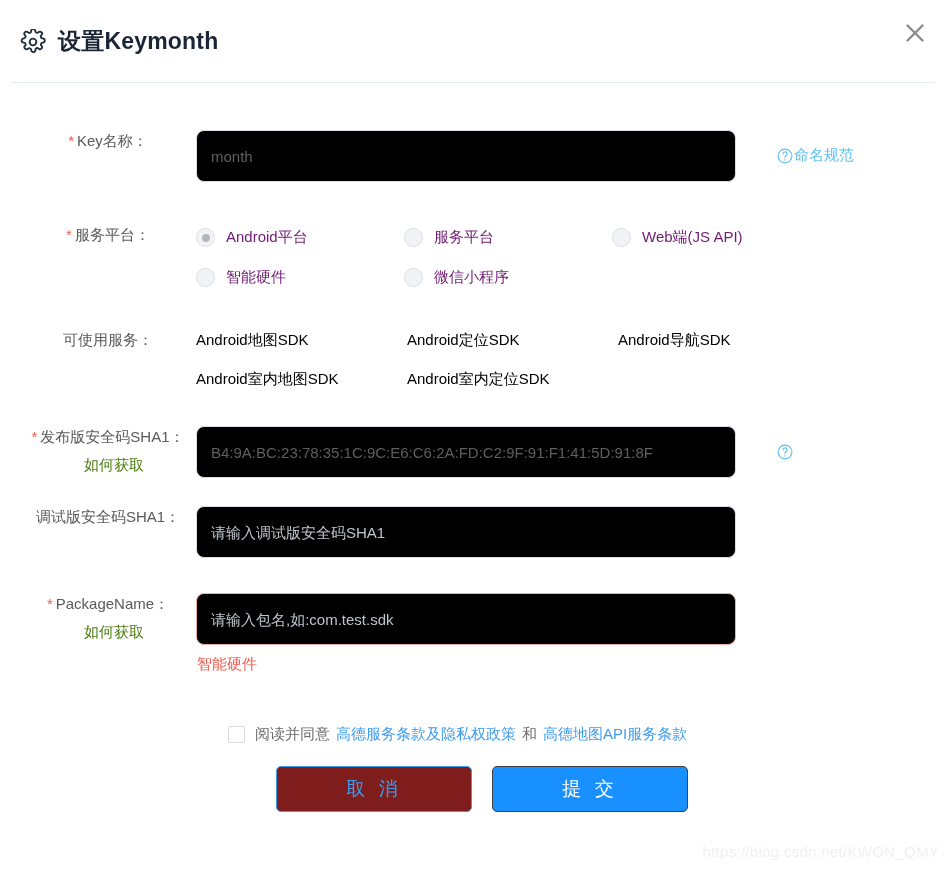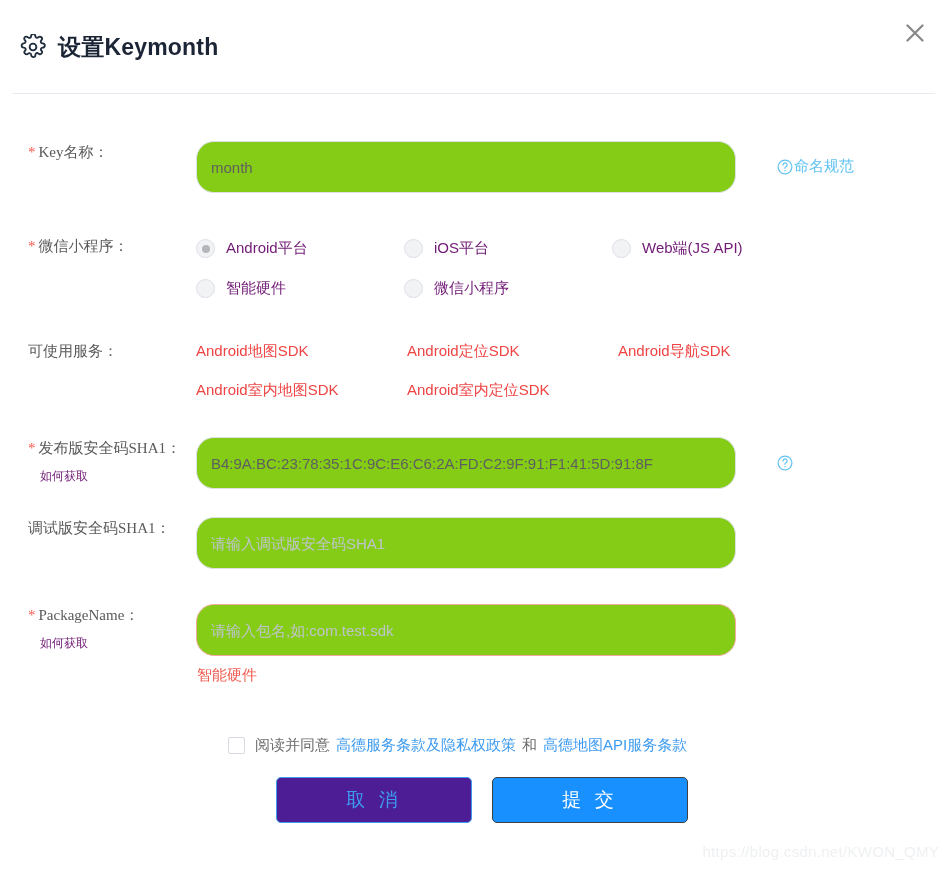--- a/index.html
+++ b/index.html
@@ -12,21 +12,21 @@
     background: #ffffff;
     font-family: "Liberation Sans", "DejaVu Sans", sans-serif;
     color: #4a4a4a;
     overflow: hidden;
     position: relative;
   }
 
   
   .dialog-header {
     position: relative;
-    height: 94px;
+    height: 83px;
     box-sizing: border-box;
     padding: 0 20px;
     display: flex;
     align-items: center;
   }
   .header-left {
     display: flex;
     align-items: center;
     gap: 12px;
     padding-left: 0px;
@@ -75,53 +75,52 @@
   }
   .form-label {
     width: 196px;
     box-sizing: border-box;
     padding-left: 28px;
     padding-right: 8px;
     font-size: 15px;
     color: #5a5a5a;
     line-height: 22px;
     flex: 0 0 196px;
-    text-align: left;
-    font-family: Liberation Serif, serif;
+    text-align: center;
   }
   .form-label .req {
     color: #f05b4f;
     margin-right: 3px;
     font-size: 15px;
   }
   .label-sub-link {
     display: block;
     margin-top: 6px;
     padding-left: 12px;
-    color: #701a75;
-    font-size: 12px;
+    color: #4d7c0f;
+    font-size: 15px;
     cursor: pointer;
   }
   .form-control {
     flex: 1 1 auto;
     position: relative;
   }
 
   .text-input {
     width: 540px;
     height: 52px;
     box-sizing: border-box;
     border: 1px solid #dcdfe6;
-    border-radius: 18px;
+    border-radius: 8px;
     padding: 0 14px;
     font-size: 15px;
     color: #5f5f5f;
     font-family: "Liberation Sans", "DejaVu Sans", sans-serif;
     outline: none;
-    background: #84cc16;
+    background: #000000;
   }
   .text-input::placeholder {
     color: #bfc4cc;
   }
   .text-input.is-error {
     border-color: #f2a9a2;
   }
   .error-text {
     color: #f05b4f;
     font-size: 15px;
@@ -184,21 +183,21 @@
   }
 
   
   .service-grid {
     display: grid;
     grid-template-columns: 211px 211px auto;
     row-gap: 20px;
     padding-top: 2px;
   }
   .service-link {
-    color: #ef4444;
+    color: #000000;
     font-size: 15px;
     cursor: pointer;
     white-space: nowrap;
   }
 
   
   .agreement-row {
     display: flex;
     align-items: center;
     gap: 10px;
@@ -234,21 +233,21 @@
     font-size: 19px;
     letter-spacing: 4px;
     cursor: pointer;
     box-sizing: border-box;
     display: flex;
     align-items: center;
     justify-content: center;
     font-family: "Liberation Sans", "DejaVu Sans", sans-serif;
   }
   .btn-cancel {
-    background: #4c1d95;
+    background: #7f1d1d;
     border: 1px solid #3d9bf0;
     color: #3d9bf0;
   }
   .btn-submit {
     background: #1890ff;
     border: 1px solid #404040;
     color: #ffffff;
   }
 
   .watermark {
@@ -299,31 +298,31 @@
             <circle cx="12" cy="17" r="0.95" fill="currentColor" stroke="none"></circle>
           </svg>
         </span>
         <span>命名规范</span>
       </span>
     </div>
   </div>
 
   <div class="form-row" style="margin-top:42px;">
     <div class="form-label">
-      <span class="req">*</span><span>微信小程序：</span>
+      <span class="req">*</span><span>服务平台：</span>
     </div>
     <div class="form-control">
       <div class="radio-grid">
         <label class="radio-item">
           <span class="radio-dot checked"></span>
           <span class="radio-label">Android平台</span>
         </label>
         <label class="radio-item">
           <span class="radio-dot"></span>
-          <span class="radio-label">iOS平台</span>
+          <span class="radio-label">服务平台</span>
         </label>
         <label class="radio-item">
           <span class="radio-dot"></span>
           <span class="radio-label">Web端(JS API)</span>
         </label>
         <label class="radio-item">
           <span class="radio-dot"></span>
           <span class="radio-label">智能硬件</span>
         </label>
         <label class="radio-item">

